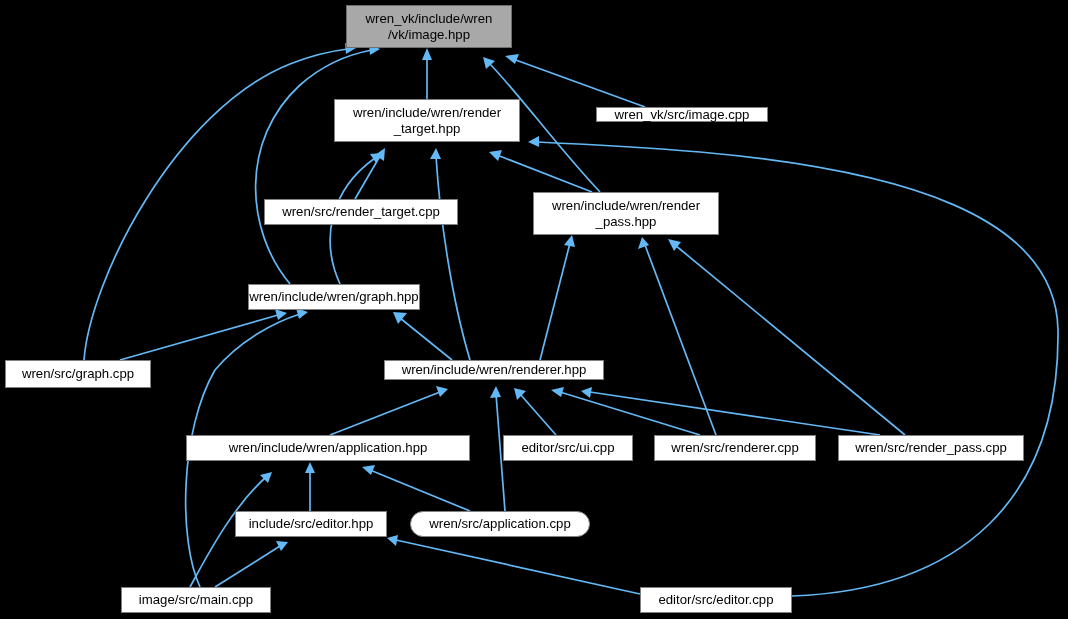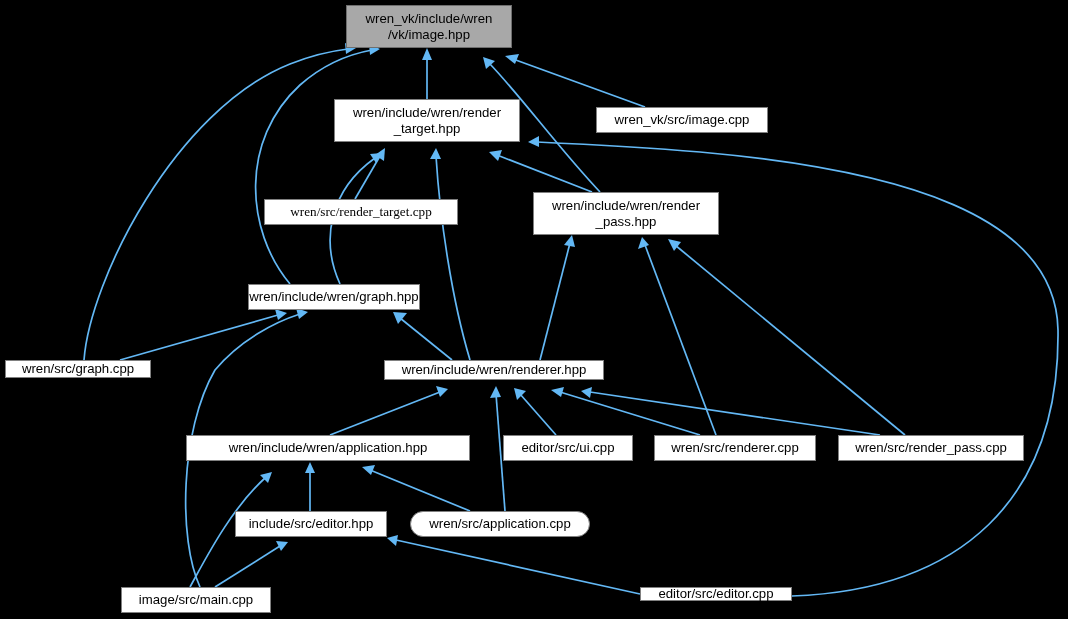--- a/index.html
+++ b/index.html
@@ -153,28 +153,28 @@
       </g>
       <g>
         <path d="M 640,594 L 396,540" fill="none" stroke="#63b8f5" stroke-width="1.7"></path>
         <polygon points="387,538 396,546 398,535" fill="#63b8f5"></polygon>
       </g>
     </svg>
 <div class="node root" style="left: 346px; top: 5px; width: 166px; height: 43px;">wren_vk/include/wren
 /vk/image.hpp</div>
     <div class="node" style="left: 334px; top: 99px; width: 186px; height: 43px;">wren/include/wren/render
 _target.hpp</div>
-    <div class="node" style="left: 596px; top: 107px; width: 172px; height: 26px;">wren_vk/src/image.cpp</div>
-    <div class="node" style="left: 264px; top: 199px; width: 194px; height: 26px; font-family: Liberation Serif, serif;">wren/src/render_target.cpp</div>
+    <div class="node" style="left: 596px; top: 107px; width: 172px; height: 15px;">wren_vk/src/image.cpp</div>
+    <div class="node" style="left: 264px; top: 199px; width: 194px; height: 26px;">wren/src/render_target.cpp</div>
     <div class="node" style="left: 533px; top: 192px; width: 186px; height: 43px;">wren/include/wren/render
 _pass.hpp</div>
     <div class="node" style="left: 248px; top: 284px; width: 172px; height: 26px;">wren/include/wren/graph.hpp</div>
-    <div class="node" style="left: 5px; top: 360px; width: 146px; height: 18px;">wren/src/graph.cpp</div>
+    <div class="node" style="left: 5px; top: 360px; width: 146px; height: 28px;">wren/src/graph.cpp</div>
     <div class="node" style="left: 384px; top: 360px; width: 220px; height: 20px;">wren/include/wren/renderer.hpp</div>
     <div class="node" style="left: 186px; top: 435px; width: 284px; height: 26px;">wren/include/wren/application.hpp</div>
     <div class="node" style="left: 503px; top: 435px; width: 130px; height: 26px;">editor/src/ui.cpp</div>
     <div class="node" style="left: 654px; top: 435px; width: 162px; height: 26px;">wren/src/renderer.cpp</div>
     <div class="node" style="left: 838px; top: 435px; width: 186px; height: 26px;">wren/src/render_pass.cpp</div>
     <div class="node" style="left: 235px; top: 511px; width: 152px; height: 26px;">include/src/editor.hpp</div>
     <div class="node" style="left: 410px; top: 511px; width: 180px; height: 26px; border-radius: 13px;">wren/src/application.cpp</div>
     <div class="node" style="left: 121px; top: 587px; width: 150px; height: 26px;">image/src/main.cpp</div>
-    <div class="node" style="left: 640px; top: 587px; width: 152px; height: 14px;">editor/src/editor.cpp</div>
+    <div class="node" style="left: 640px; top: 587px; width: 152px; height: 26px;">editor/src/editor.cpp</div>
   </div>
 
 </body></html>

